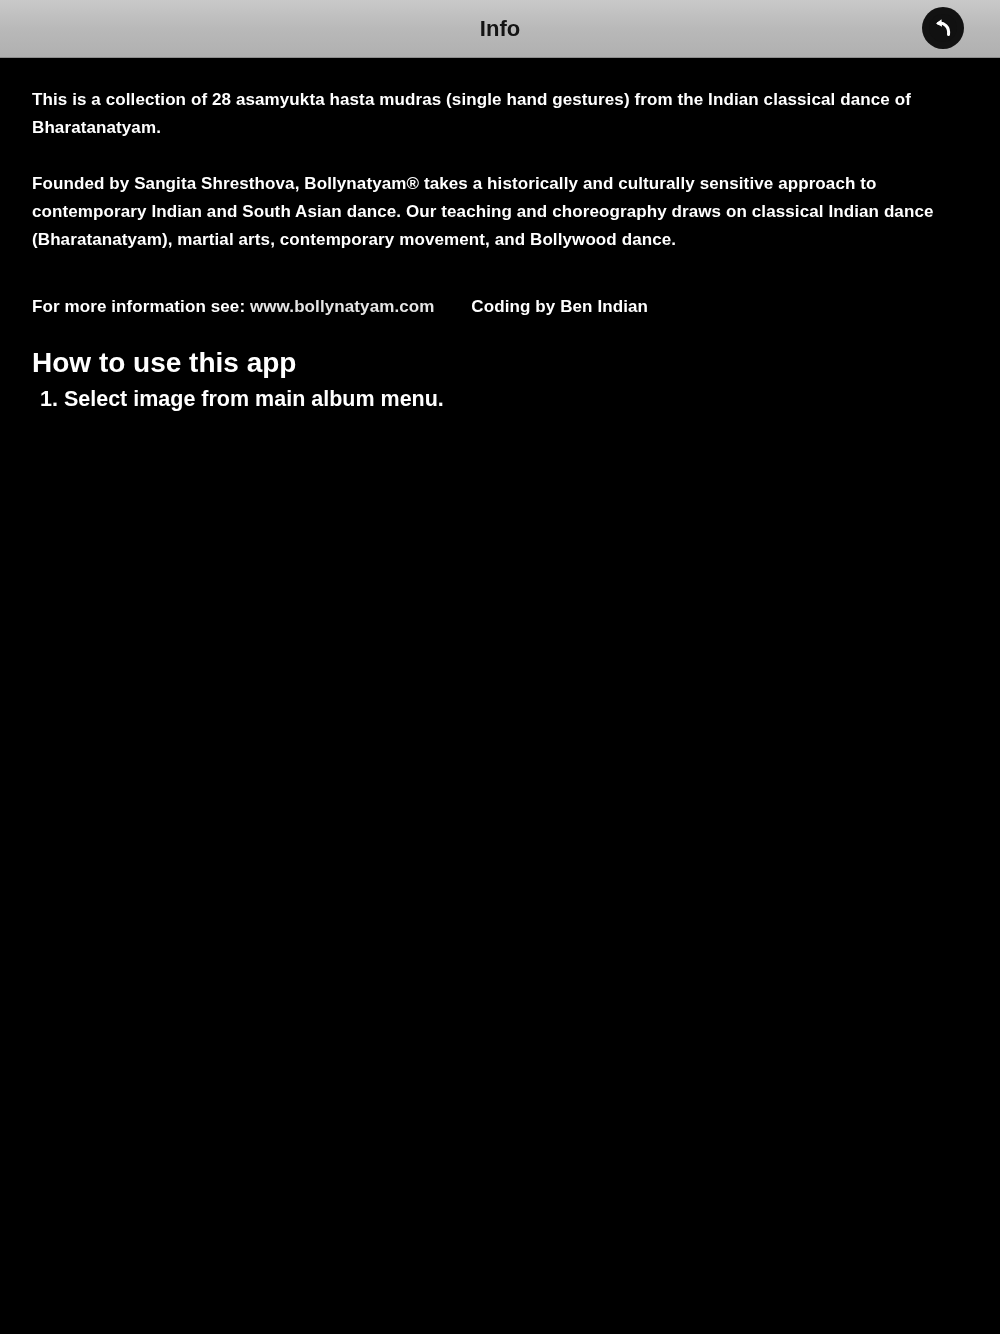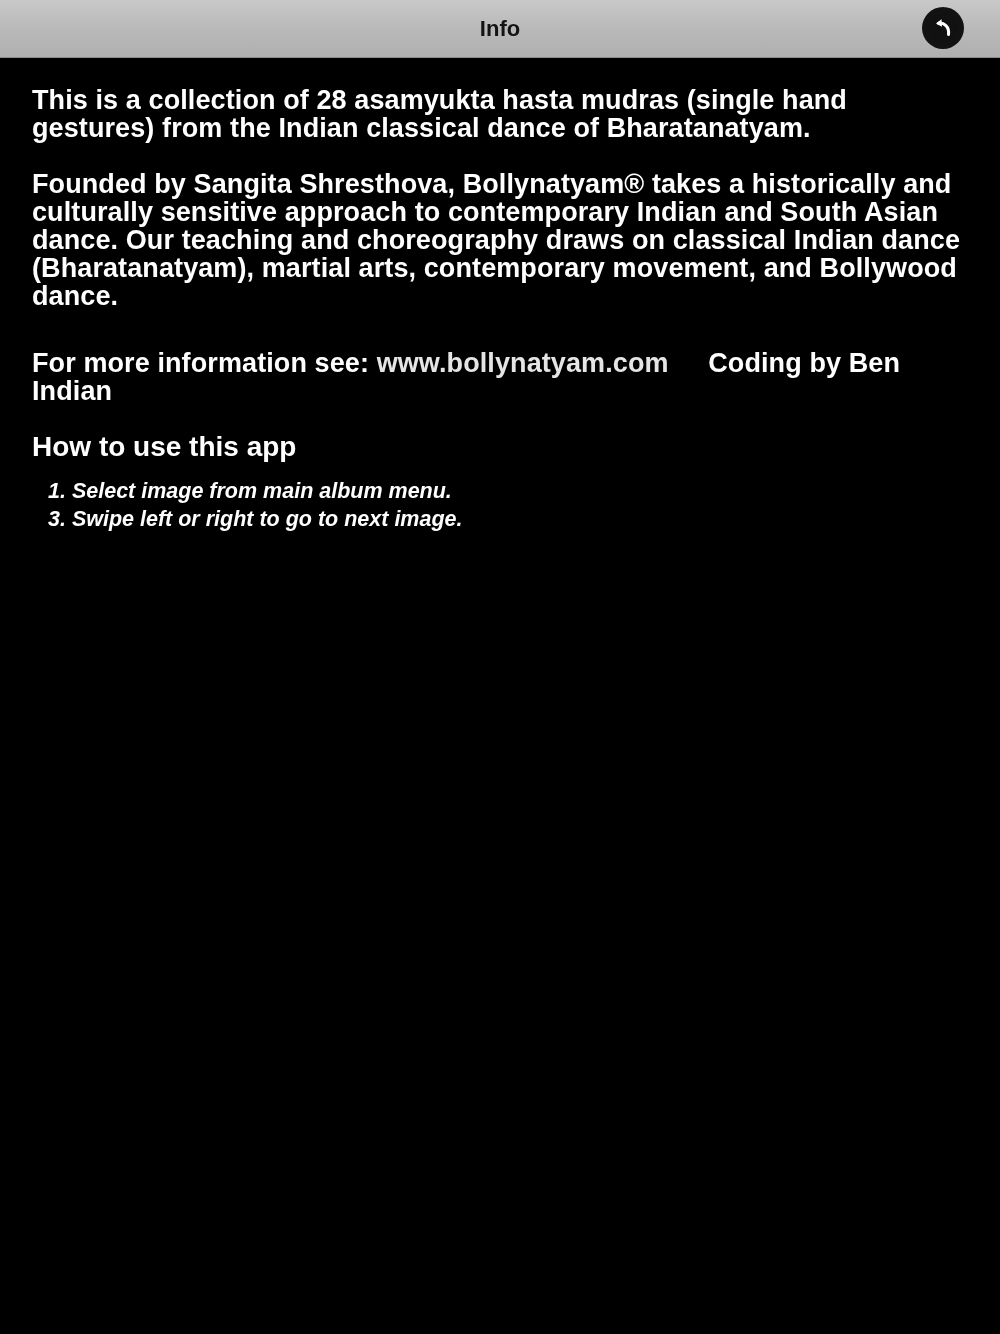--- a/index.html
+++ b/index.html
@@ -57,21 +57,21 @@
   .content {
     position: absolute;
     top: 58px;
     left: 0;
     width: 1000px;
     padding: 28px 32px 0 32px;
     box-sizing: border-box;
     color: #ffffff;
   }
   .para {
-    font-size: 27px;
+    font-size: 17px;
     font-weight: bold;
     line-height: 28px;
     letter-spacing: 0.1px;
     color: #ffffff;
     margin: 0 0 28px 0;
     max-width: 930px;
   }
   .para.tight {
     margin-bottom: 39px;
   }
@@ -90,23 +90,22 @@
   }
   .howto-title {
     font-size: 28px;
     font-weight: bold;
     line-height: 28px;
     color: #ffffff;
     margin: 0;
   }
   .howto-list {
     list-style: none;
-    margin: 16px;
+    margin: 8px;
     padding: 0;
-    font-style: italic;
   }
   .howto-list li {
     font-size: 21.5px;
     font-weight: bold;
     line-height: 28px;
     color: #ffffff;
   }
 </style>
 </head>
 <body>
@@ -134,18 +133,17 @@
     <p class="para">
       <span>For more information see:</span>
       <a class="link" href="#">www.bollynatyam.com</a>
       <span class="credit">Coding by Ben Indian</span>
     </p>
 
     <div class="howto-block">
       <p class="howto-title">How to use this app</p>
       <ul class="howto-list">
         <li>1. Select image from main album menu.</li>
-        <li>3. Swipe left or right to go to next image.</li>
       </ul>
     </div>
 
   </div>
 </div>
 
 </body></html>

